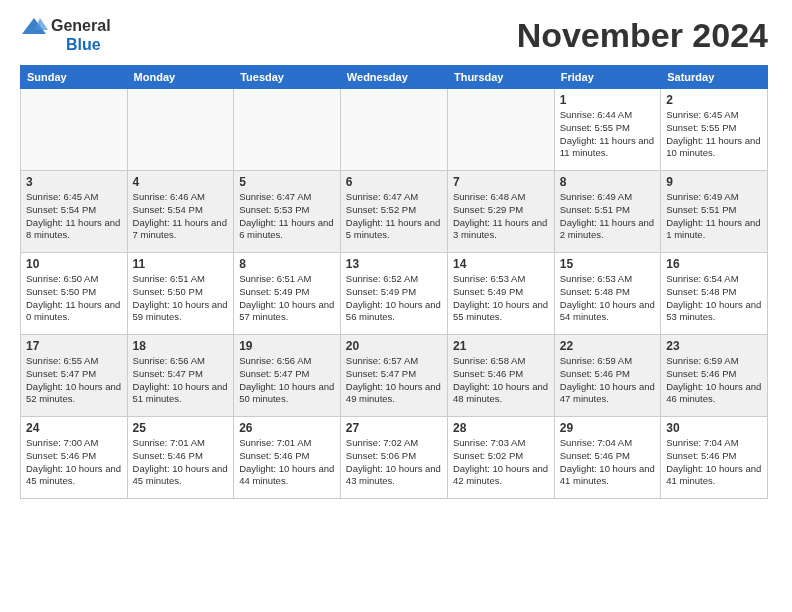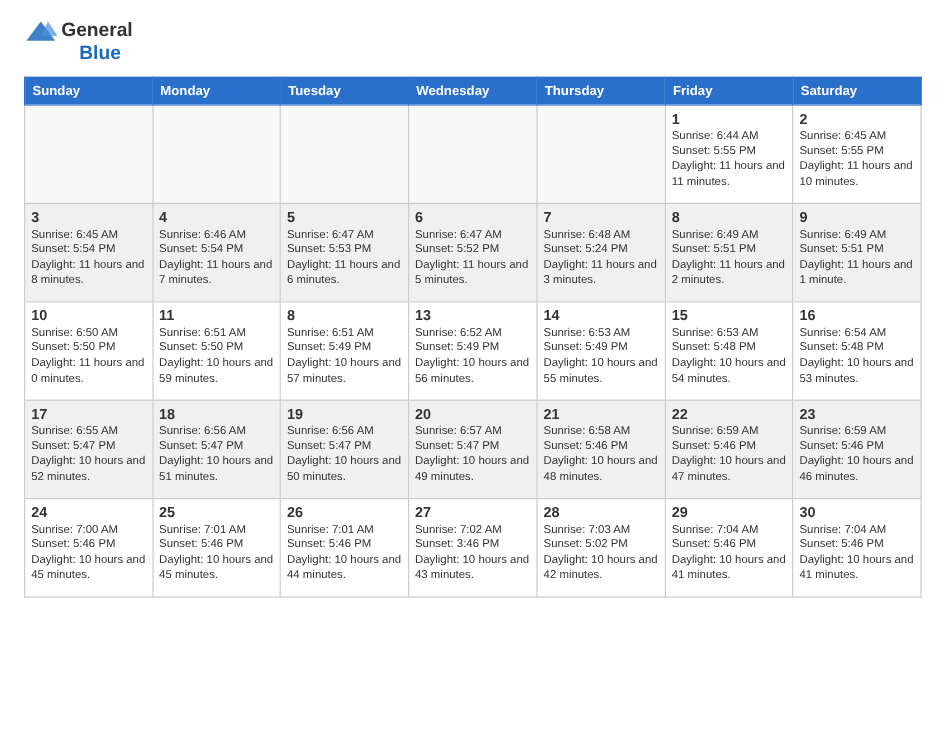--- a/index.html
+++ b/index.html
@@ -90,20 +90,21 @@
       <svg width="28" height="20" viewBox="0 0 28 20">
         <polygon points="14,2 26,18 2,18" fill="#1a6bbf" opacity="0.85"></polygon>
         <polygon points="20,2 28,14 14,14" fill="#4a90d9" opacity="0.7"></polygon>
       </svg>
       <span style="font-size:16px;font-weight:bold;color:#333;">General</span>
     </div>
     <span style="font-size:16px;font-weight:bold;color:#1a6bbf;margin-left:46px;">Blue</span>
   </div>
 </div>
     <div class="title-area">
+      <div class="month-title">November 2024</div>
     </div>
   </div>
 
   <table class="calendar">
     <thead>
       <tr>
       <th>Sunday</th>
           <th>Monday</th>
           <th>Tuesday</th>
           <th>Wednesday</th>
@@ -159,21 +160,21 @@
           <td>
             <span class="day-number">6</span>
             <div class="day-info">Sunrise: 6:47 AM
 Sunset: 5:52 PM
 Daylight: 11 hours
 and 5 minutes.</div>
           </td>
           <td>
             <span class="day-number">7</span>
             <div class="day-info">Sunrise: 6:48 AM
-Sunset: 5:24 PM
+Sunset: 5:29 PM
 Daylight: 11 hours
 and 3 minutes.</div>
           </td>
           <td>
             <span class="day-number">8</span>
             <div class="day-info">Sunrise: 6:49 AM
 Sunset: 5:51 PM
 Daylight: 11 hours
 and 2 minutes.</div>
           </td>
@@ -305,21 +306,21 @@
           <td>
             <span class="day-number">26</span>
             <div class="day-info">Sunrise: 7:01 AM
 Sunset: 5:46 PM
 Daylight: 10 hours
 and 44 minutes.</div>
           </td>
           <td>
             <span class="day-number">27</span>
             <div class="day-info">Sunrise: 7:02 AM
-Sunset: 3:46 PM
+Sunset: 5:06 PM
 Daylight: 10 hours
 and 43 minutes.</div>
           </td>
           <td>
             <span class="day-number">28</span>
             <div class="day-info">Sunrise: 7:03 AM
 Sunset: 5:02 PM
 Daylight: 10 hours
 and 42 minutes.</div>
           </td>

